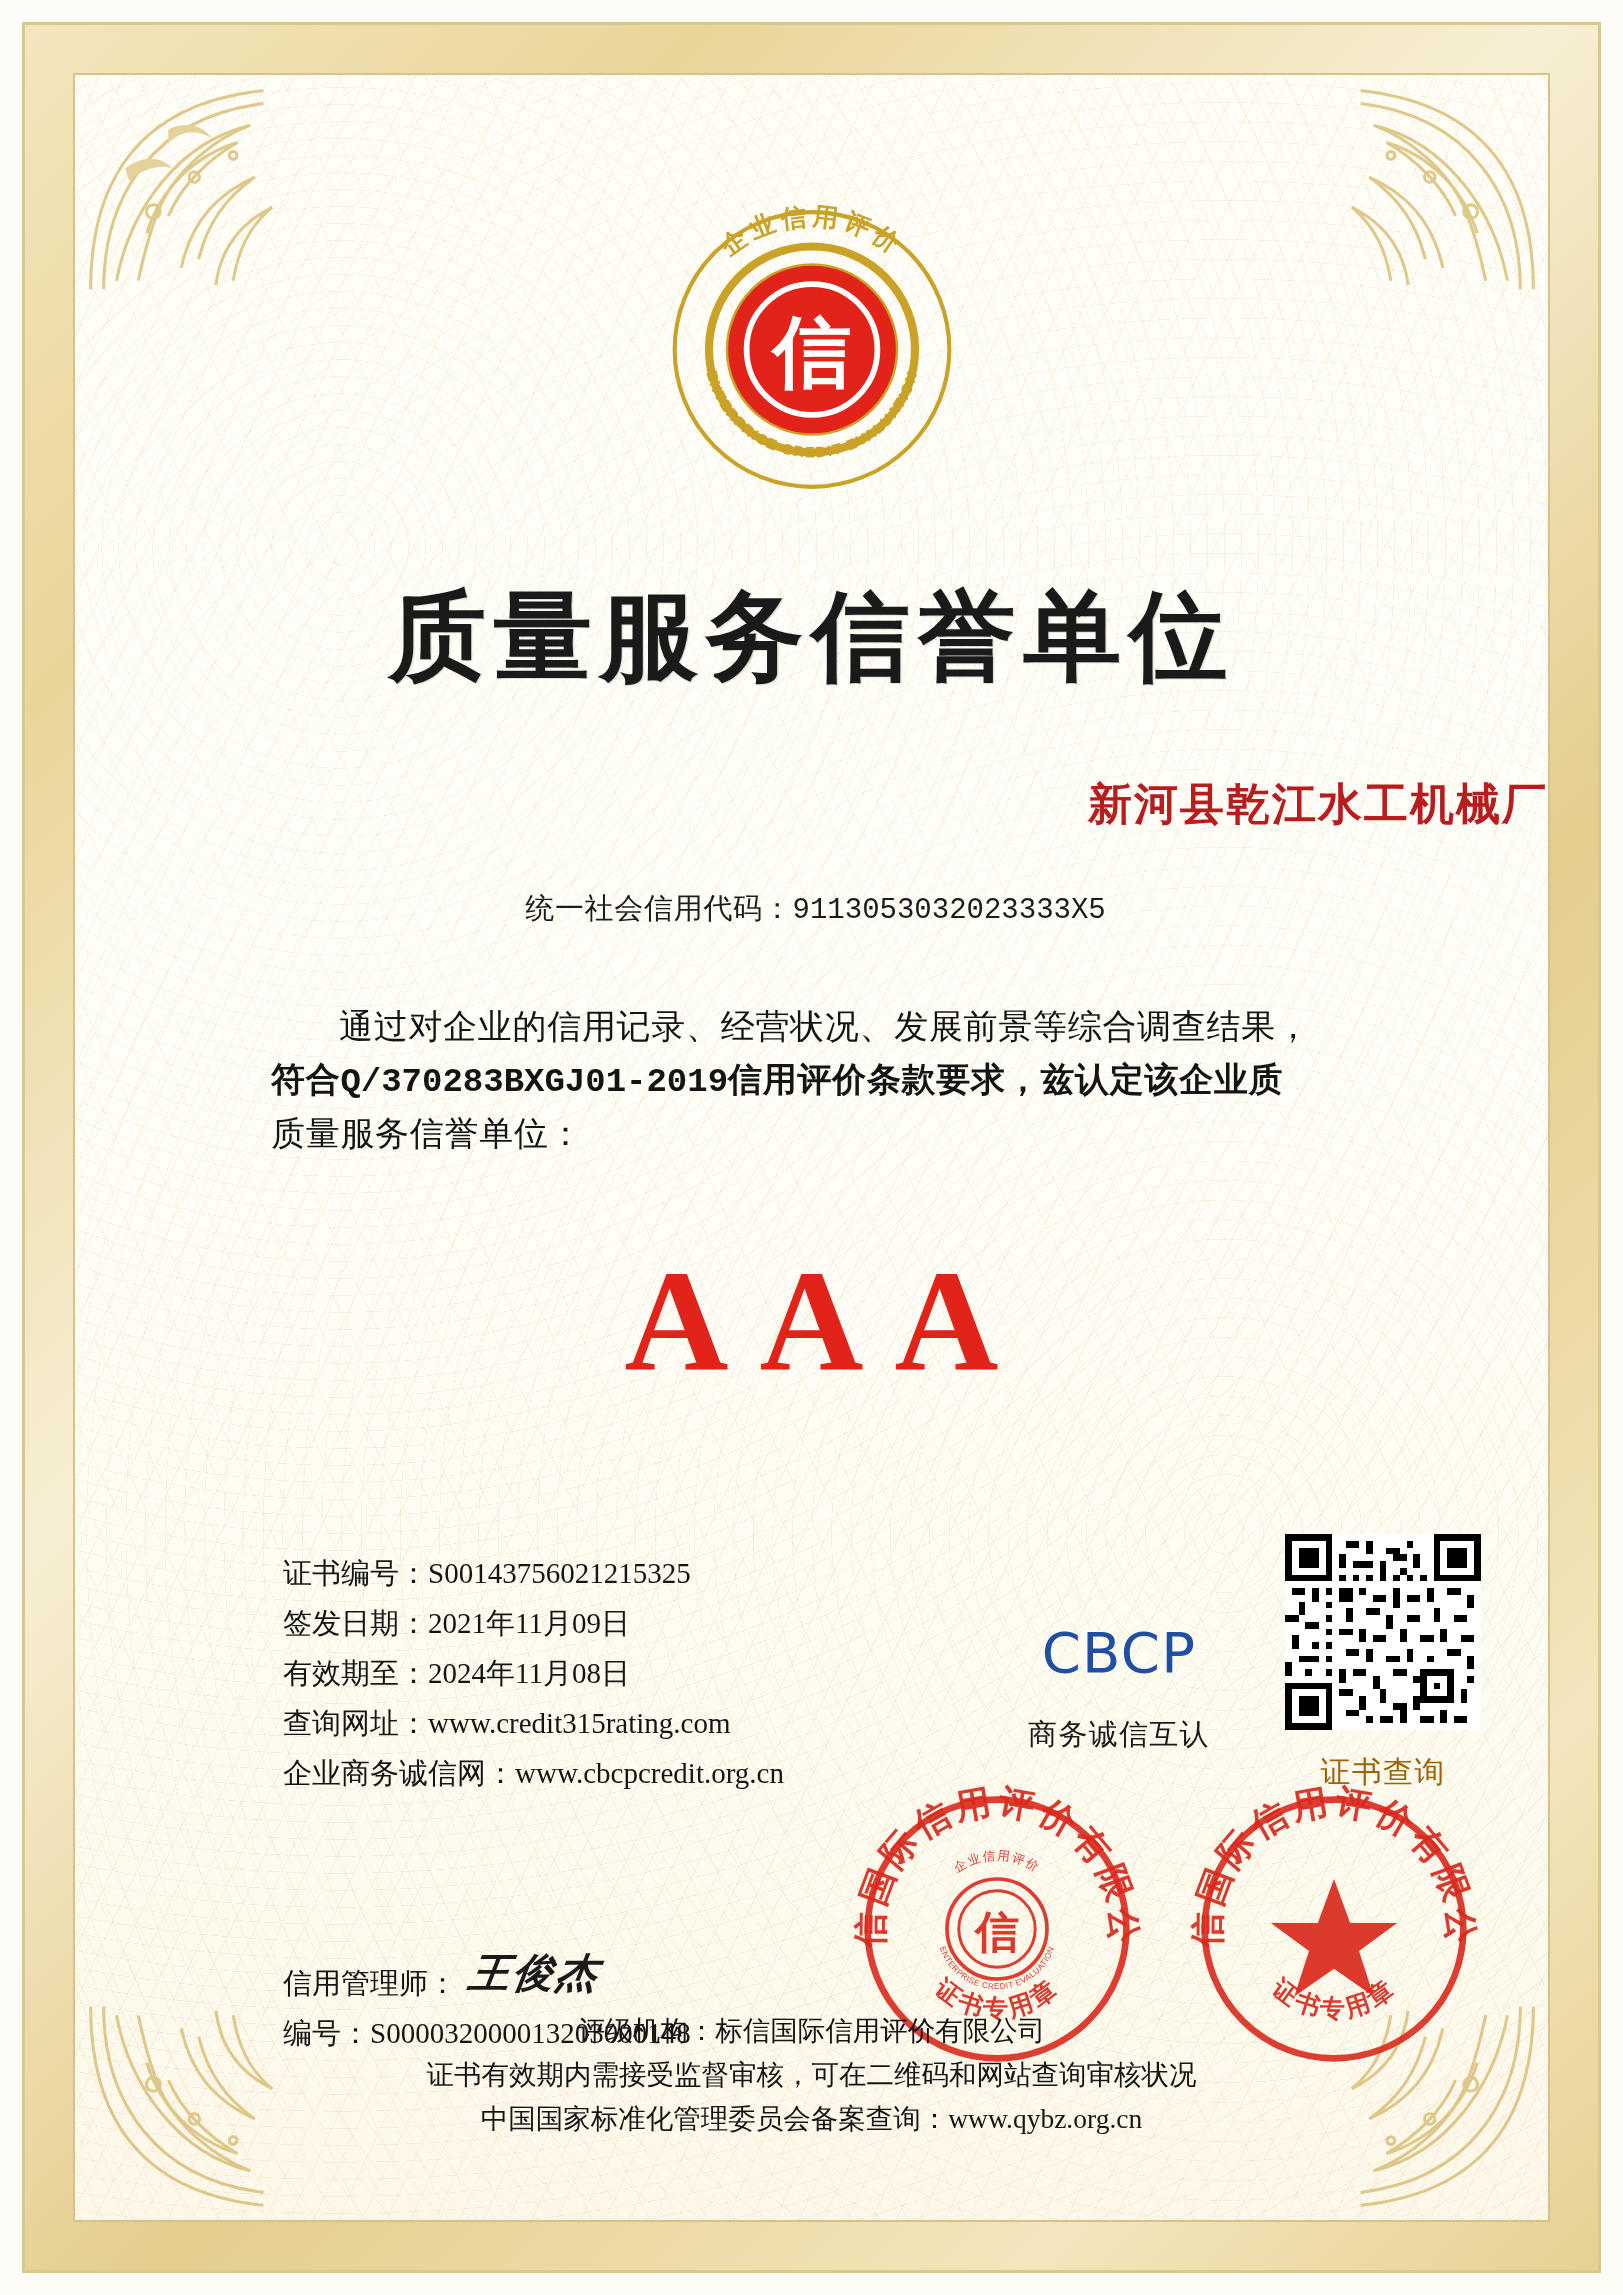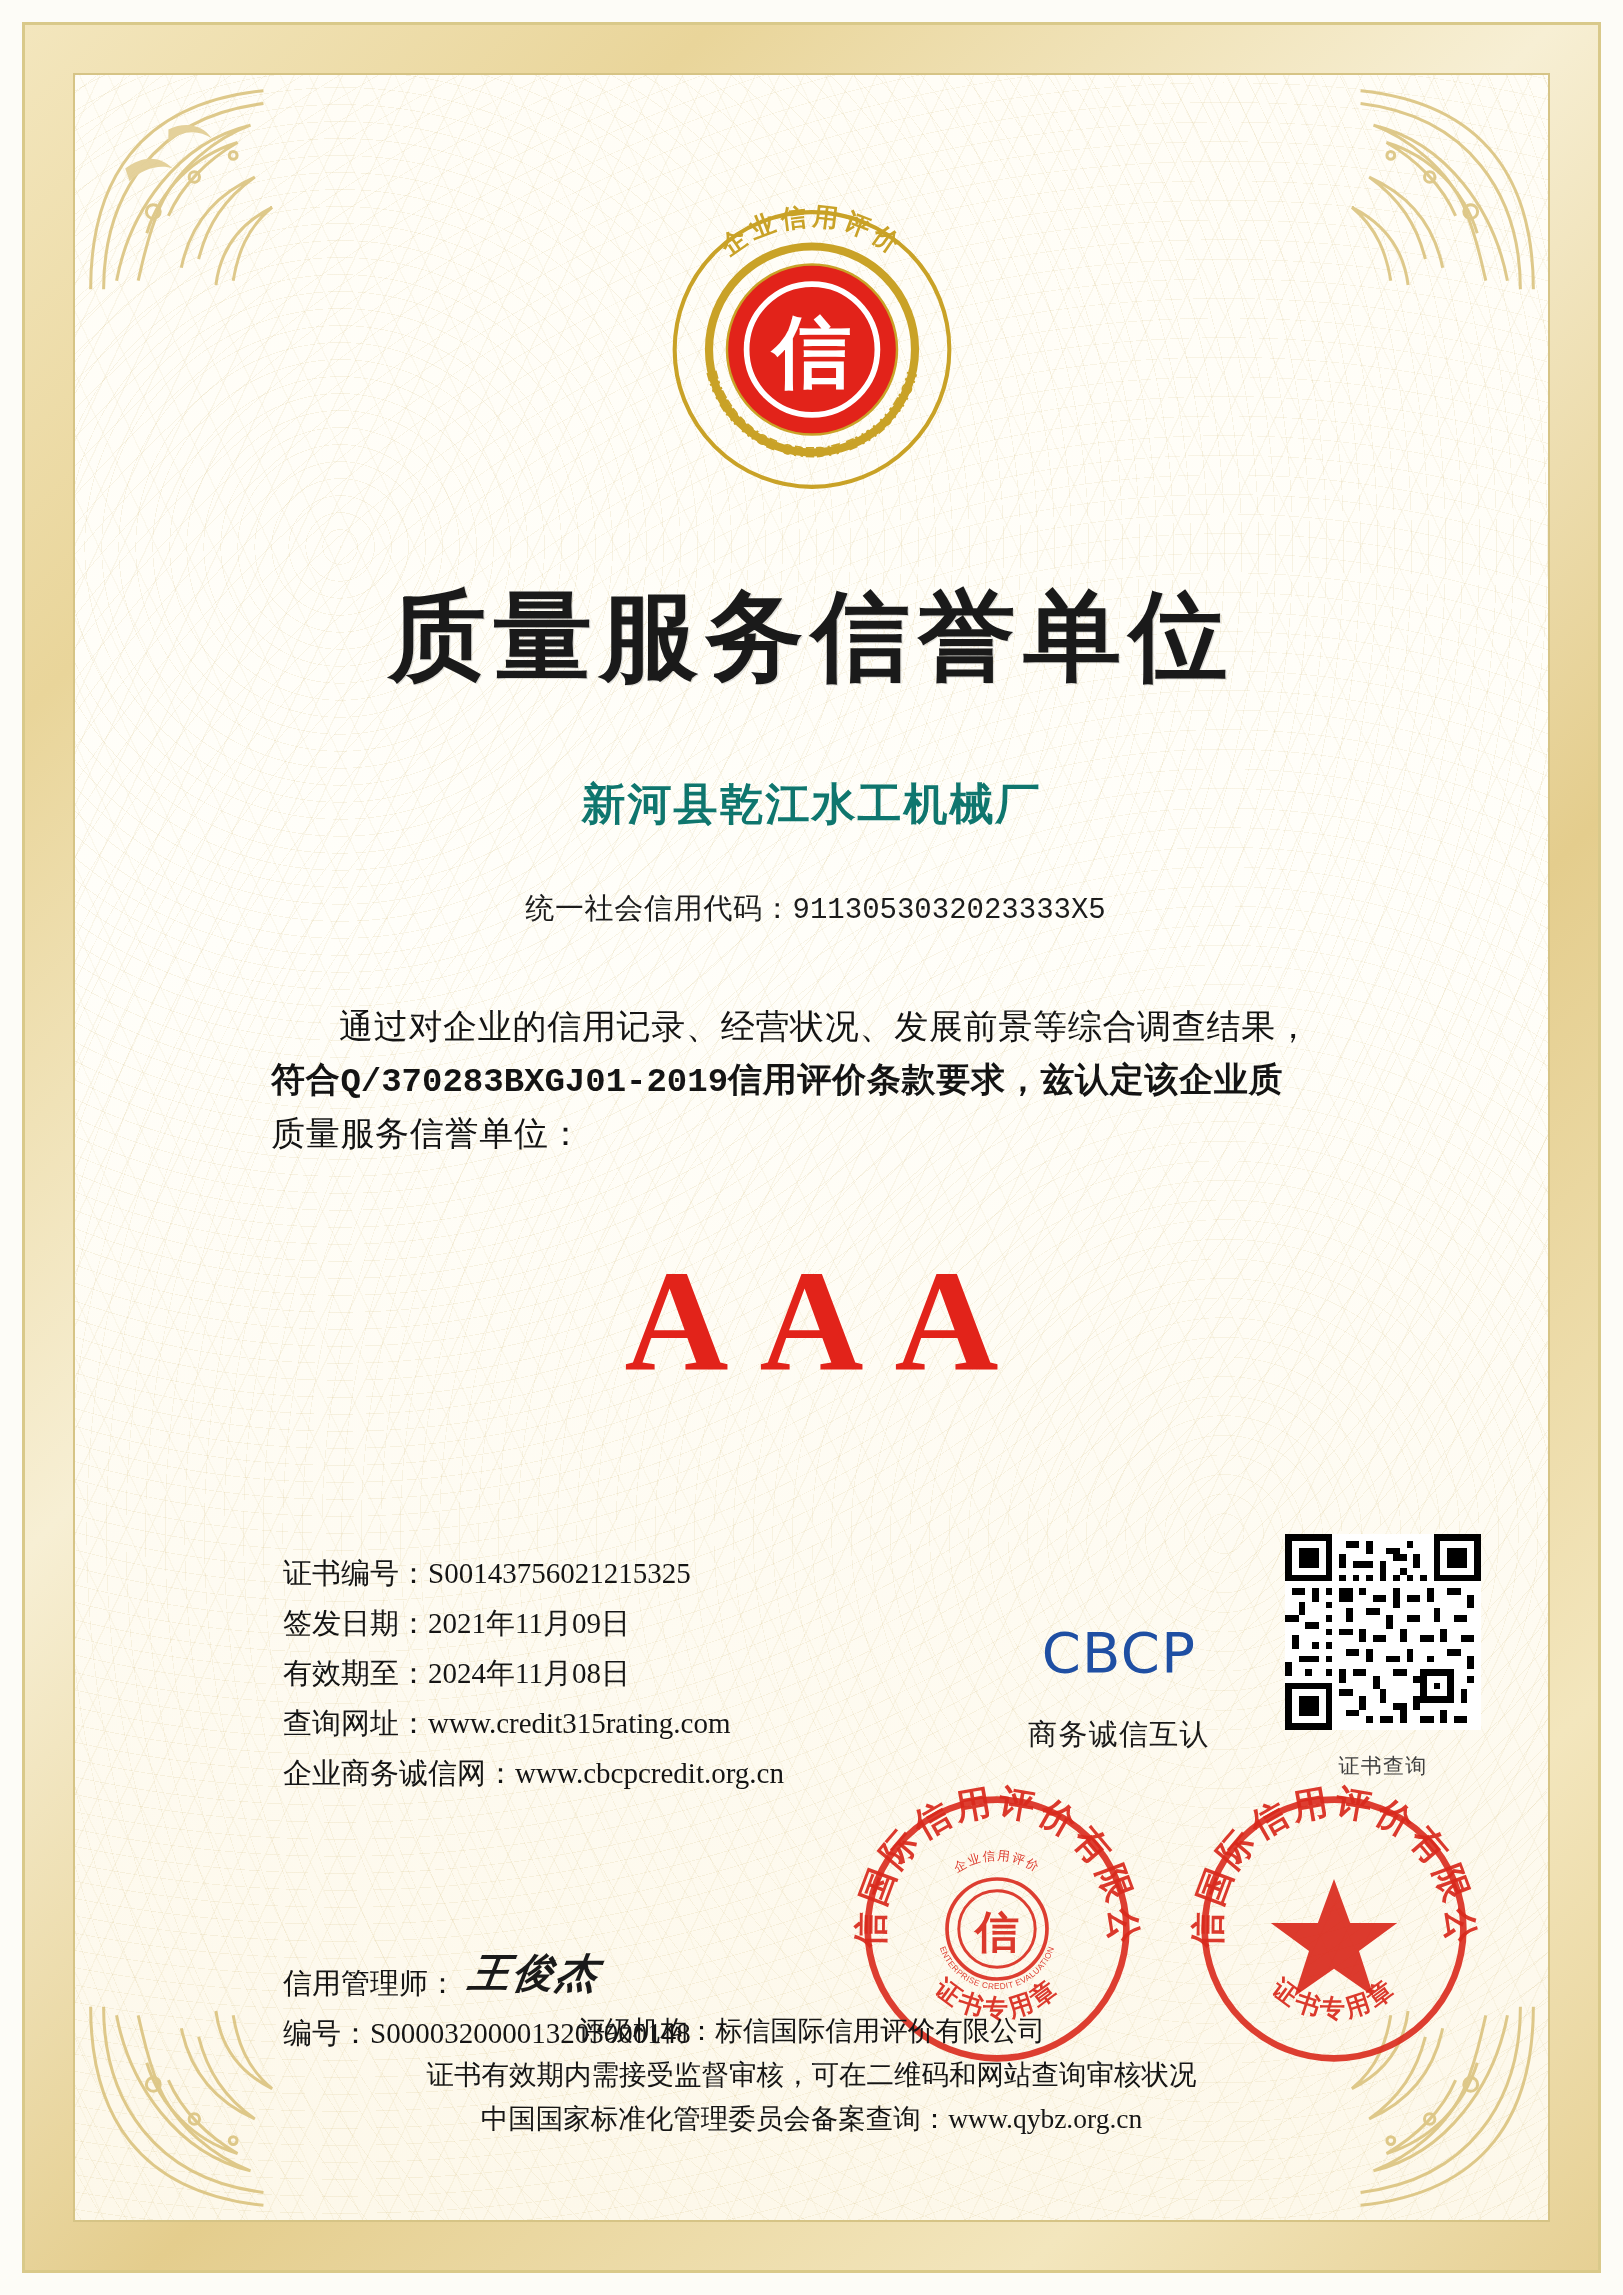--- a/index.html
+++ b/index.html
@@ -61,26 +61,26 @@
     text-align:center;
     font-family:"DejaVu Sans", sans-serif;
     font-weight:bold;
     font-size:98px;
     letter-spacing:7.9px;
     color:#1a1a1a;
     text-shadow:1.3px 1.3px 0 rgba(0,0,0,.12);
   }
   .company {
     position:absolute; top:700px; left:0; right:0;
-    text-align:center;
+    text-align:right;
     font-family:"DejaVu Sans", sans-serif;
     font-weight:bold;
     font-size:44px;
     letter-spacing:2px;
-    color:#0f766e;
+    color:#b91c1c;
   }
   .usci {
     position:absolute; top:814px; left:0; right:0;
     text-align:center;
     font-size:29px;
     letter-spacing:0.7px;
     color:#1c1c1c;
     margin-left:8px;
   }
 
@@ -127,21 +127,21 @@
     font-size:56px;
     letter-spacing:1.3px;
     color:#1f4fa3;
     line-height:1;
   }
   .cbcp-cap { margin-top:34px; font-size:29px; color:#1a1a1a; letter-spacing:1.3px; }
 
   .qr-wrap { position:absolute; top:1459px; left:1197px; width:222px; text-align:center; }
   .qr { width:196px; height:196px; margin:0 auto; background:#fff; }
   .qr svg { display:block; width:196px; height:196px; }
-  .qr-cap { margin-top:22px; font-size:21px; color:#404040; letter-spacing:1.3px; }
+  .qr-cap { margin-top:22px; font-size:30px; color:#a16207; letter-spacing:1.3px; }
 
   
   .seal { position:absolute; width:294px; height:294px; }
   .seal svg { width:100%; height:100%; display:block; }
   .seal-left { top:1707px; left:775px; }
   .seal-right { top:1707px; left:1112px; }
 
   
   .sig { position:absolute; top:1864px; left:208px; font-size:29px; color:#151515; line-height:1.7; }
   .sig-row { display:flex; align-items:flex-end; white-space:nowrap; }

